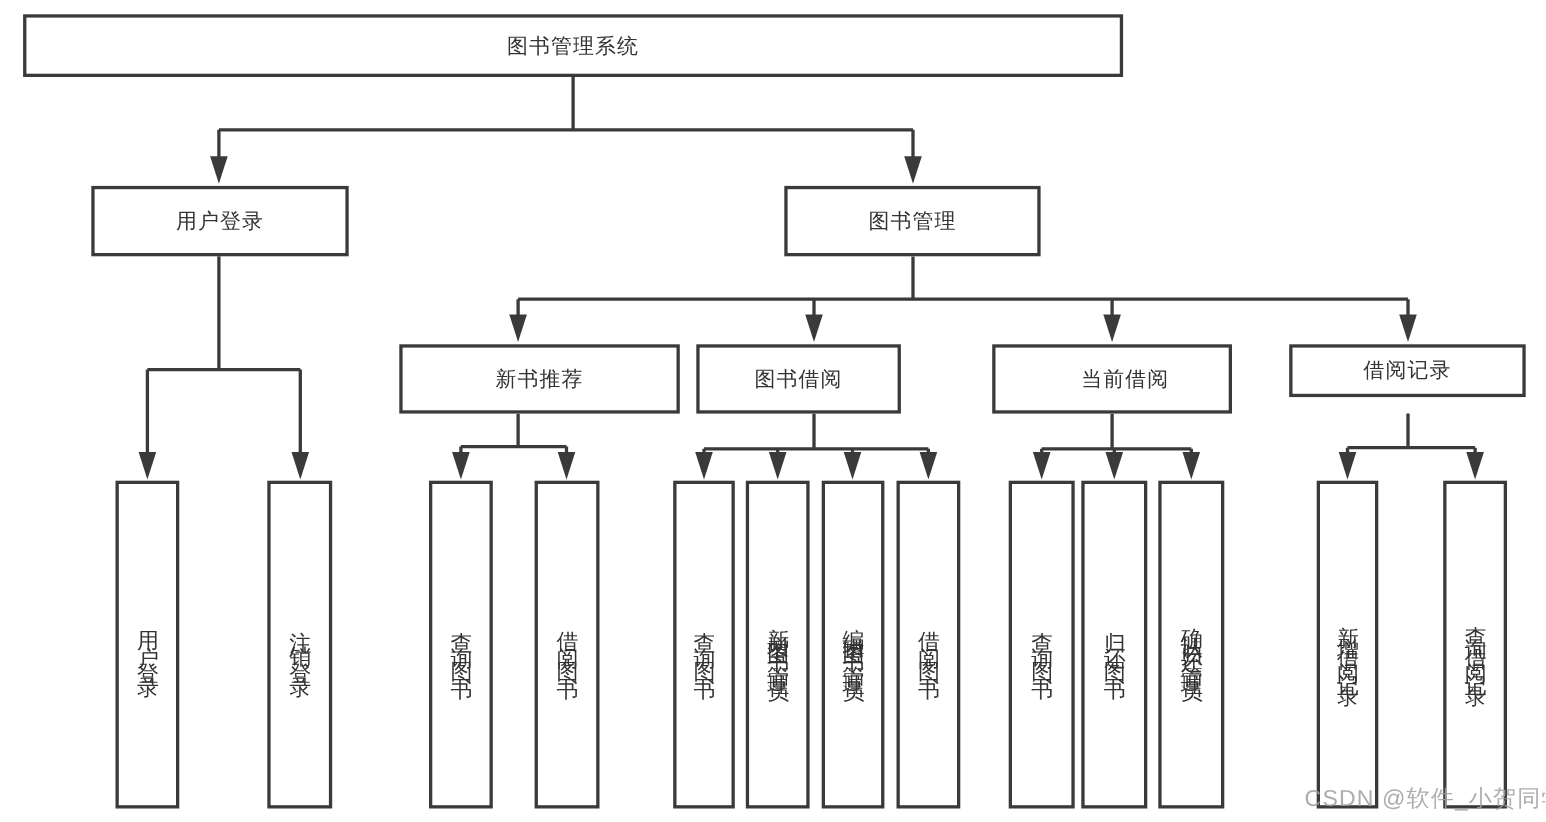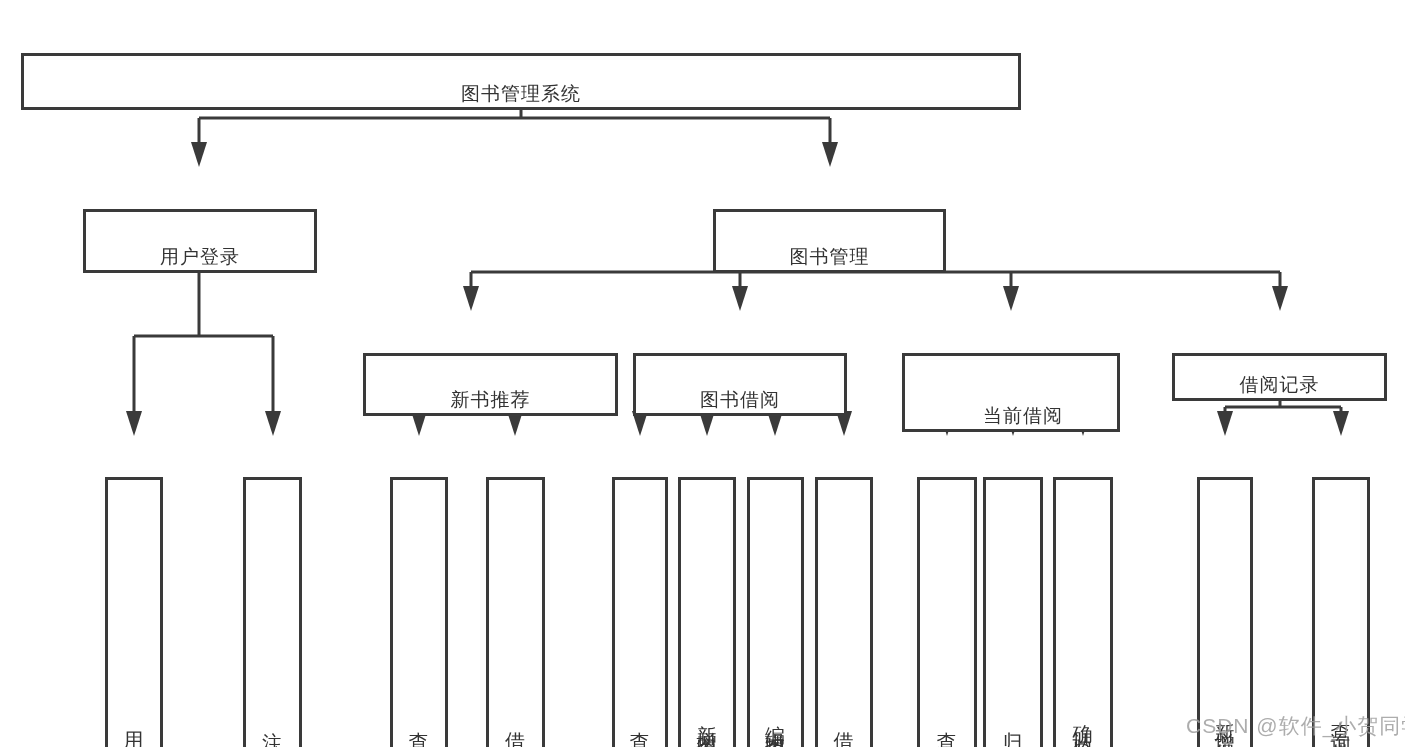--- a/index.html
+++ b/index.html
@@ -15,24 +15,23 @@
     position: absolute;
     left: 0; top: 0;
     pointer-events: none;
   }
   .node {
     position: absolute;
     box-sizing: border-box;
     background: #ffffff;
     border: 3px solid #3a3a3a;
     display: flex;
-    align-items: flex-end;
+    align-items: center;
     justify-content: center;
     color: #333333;
-    margin-top: 40px;
   }
   .node.h span {
     font-size: 19px;
     letter-spacing: 1px;
     white-space: nowrap;
   }
   .node.v span {
     writing-mode: vertical-rl;
     text-orientation: mixed;
     font-size: 20px;
@@ -97,24 +96,24 @@
   <div class="node h" style="left:83px; top:169px; width:234px; height:64px;">
     <span>用户登录</span>
   </div>
   <div class="node h" style="left:713px; top:169px; width:233px; height:64px;">
     <span>图书管理</span>
   </div>
 
   <div class="node h" style="left:363px; top:313px; width:255px; height:63px;">
     <span>新书推荐</span>
   </div>
-  <div class="node h" style="left:633px; top:313px; width:214px; height:63px;">
+  <div class="node h" style="left:633px; top:313px; width:186px; height:63px;">
     <span>图书借阅</span>
   </div>
-  <div class="node h" style="left:902px; top:313px; width:218px; height:79px;padding-left:24px;">
+  <div class="node h" style="left:902px; top:313px; width:218px; height:63px;padding-left:24px;">
     <span>当前借阅</span>
   </div>
   <div class="node h" style="left:1172px; top:313px; width:215px; height:48px;">
     <span>借阅记录</span>
   </div>
 
   <div class="node v ls4" style="left:105px; top:437px; width:58px; height:298px;">
     <span>用户登录</span>
   </div>
   <div class="node v ls4" style="left:243px; top:437px; width:59px; height:298px;">

